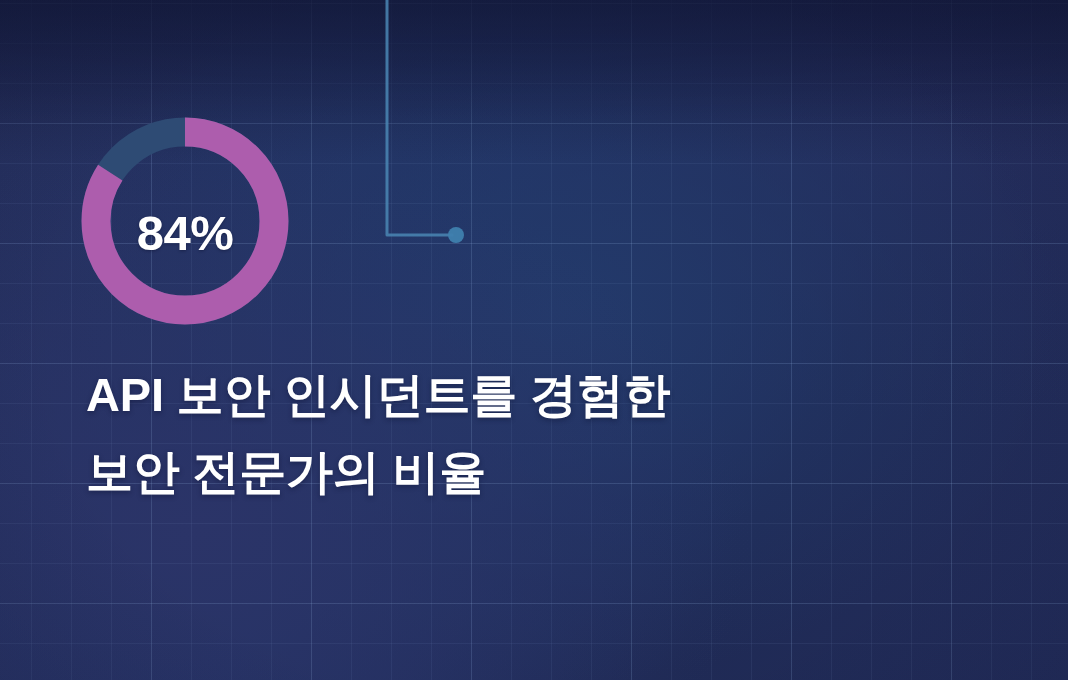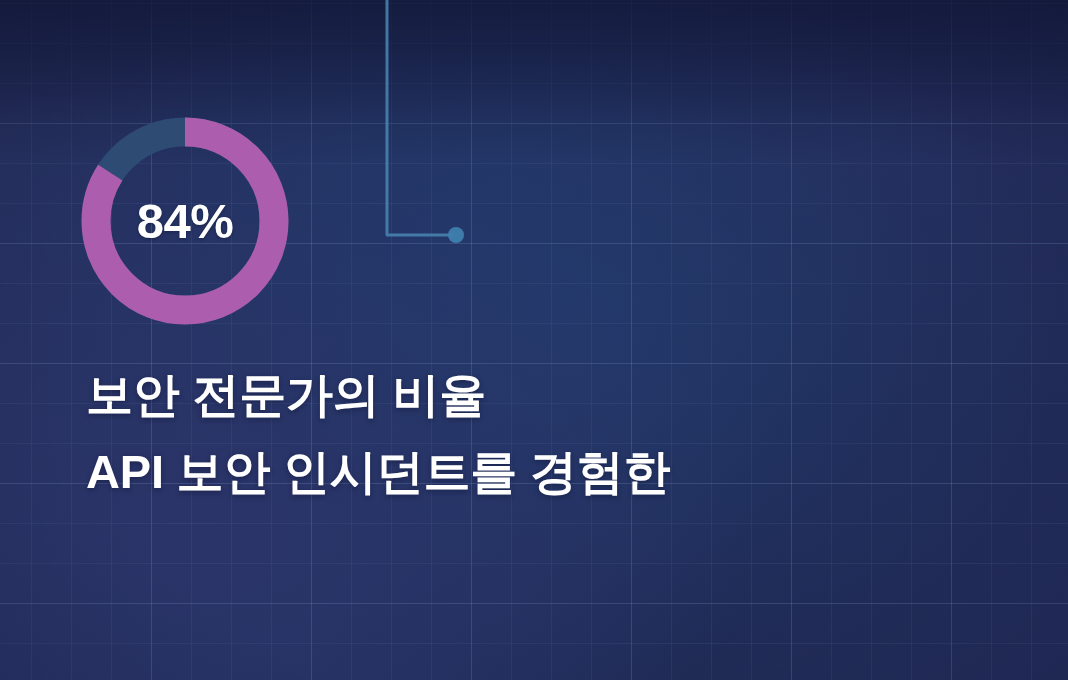--- a/index.html
+++ b/index.html
@@ -84,21 +84,21 @@
     height: 224px;
   }
   .donut-svg {
     display: block;
     width: 224px;
     height: 224px;
   }
   .donut-value {
     position: absolute;
     left: 0;
-    top: 0;
+    top: 12px;
     width: 224px;
     height: 224px;
     display: flex;
     align-items: center;
     justify-content: center;
     color: #ffffff;
     font-size: 49px;
     font-weight: bold;
     letter-spacing: -0.5px;
     line-height: 1;
@@ -144,17 +144,17 @@
 
         <circle cx="112" cy="112" r="89" fill="none" stroke="#2e4b74" stroke-width="29"></circle>
 
         <circle id="donut-fill" cx="112" cy="112" r="89" fill="none" stroke="#ad5dad" stroke-width="29" stroke-dasharray="469.73 89.47" stroke-dashoffset="0"></circle>
       </g>
     </svg>
     <div class="donut-value">84%</div>
   </div>
 
   <div class="headline">
+    <div class="headline-line">API 보안 인시던트를 경험한</div>
     <div class="headline-line">보안 전문가의 비율</div>
-    <div class="headline-line">API 보안 인시던트를 경험한</div>
   </div>
 
 </div>
 
 </body></html>

